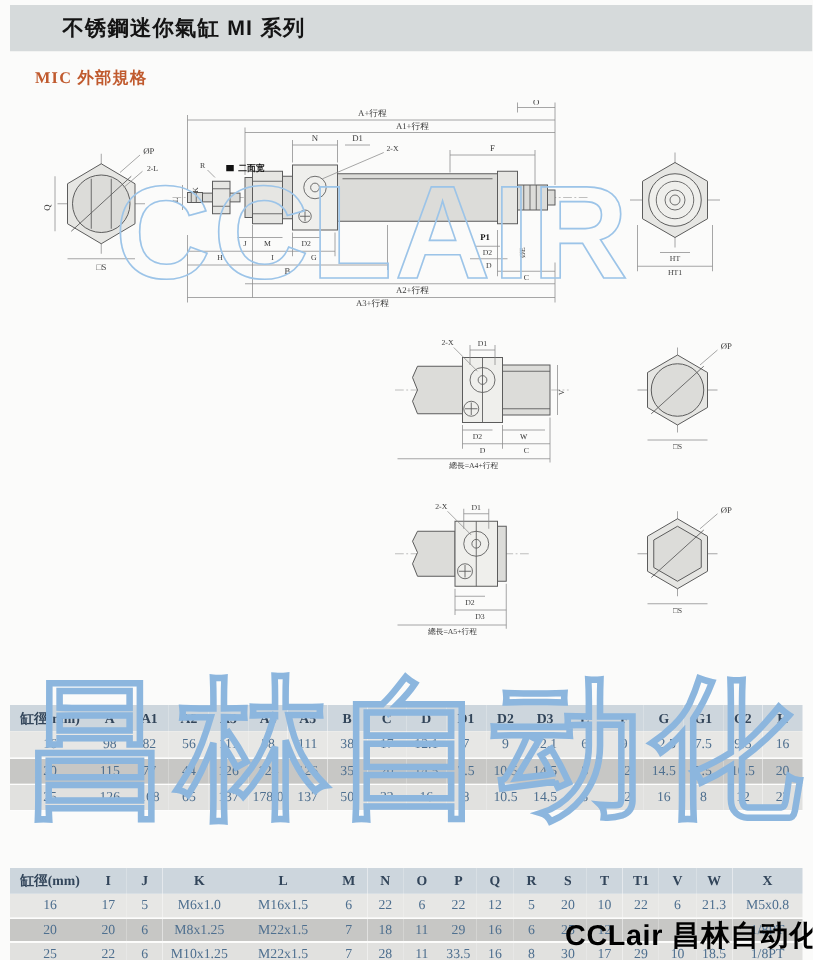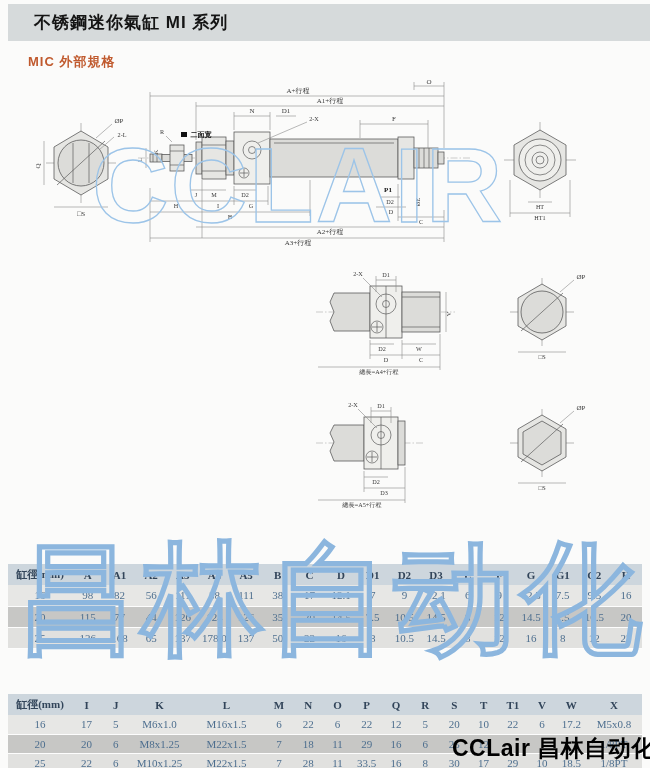--- a/index.html
+++ b/index.html
@@ -8,26 +8,26 @@
     position:relative; overflow:hidden;
     background:#fbfbfa;
     font-family:"Liberation Sans", sans-serif;
   }
   
   .header-bar {
     position:absolute; top:4px; left:8px; right:0; height:37px;
     background:#d6dadb; display:flex; align-items:center;
   }
   .header-bar .title {
-    padding-left:26px; font-size:17px; font-weight:bold; color:#141414;
+    padding-left:42px; font-size:17px; font-weight:bold; color:#141414;
     letter-spacing:1px;
   }
   .section-title {
     position:absolute; top:53px; left:28px;
-    font-size:13px; font-weight:bold; color:#c05a2e; letter-spacing:1px;
+    font-size:13px; font-weight:bold; color:#c05a2e; letter-spacing:1px;font-family:Liberation Serif, serif;
   }
   
   .drawing { position:absolute; top:80px; left:0; z-index:1; }
   .part  { fill:#e6e6e3; stroke:#5c5c5c; stroke-width:0.8; }
   .part2 { fill:#dcdcd9; stroke:#5c5c5c; stroke-width:0.8; }
   .part3 { fill:#efefec; stroke:#5c5c5c; stroke-width:0.8; }
   .edge  { stroke:#5c5c5c; stroke-width:0.7; fill:none; }
   .dim   { stroke:#8a8a8a; stroke-width:0.6; fill:none; }
   .cl    { stroke:#9a9a9a; stroke-width:0.5; fill:none; stroke-dasharray:7 2 1.5 2; }
   .dimt  { font:7px "Liberation Serif", serif; fill:#3a3a3a; text-anchor:middle; }
@@ -481,21 +481,21 @@
         <td>6</td>
         <td>22</td>
         <td>6</td>
         <td>22</td>
         <td>12</td>
         <td>5</td>
         <td>20</td>
         <td>10</td>
         <td>22</td>
         <td>6</td>
-        <td>17.2</td>
+        <td>21.3</td>
         <td>M5x0.8</td>
       </tr>
       <tr>
         <td>20</td>
         <td>20</td>
         <td>6</td>
         <td>M8x1.25</td>
         <td>M22x1.5</td>
         <td>7</td>
         <td>18</td>

